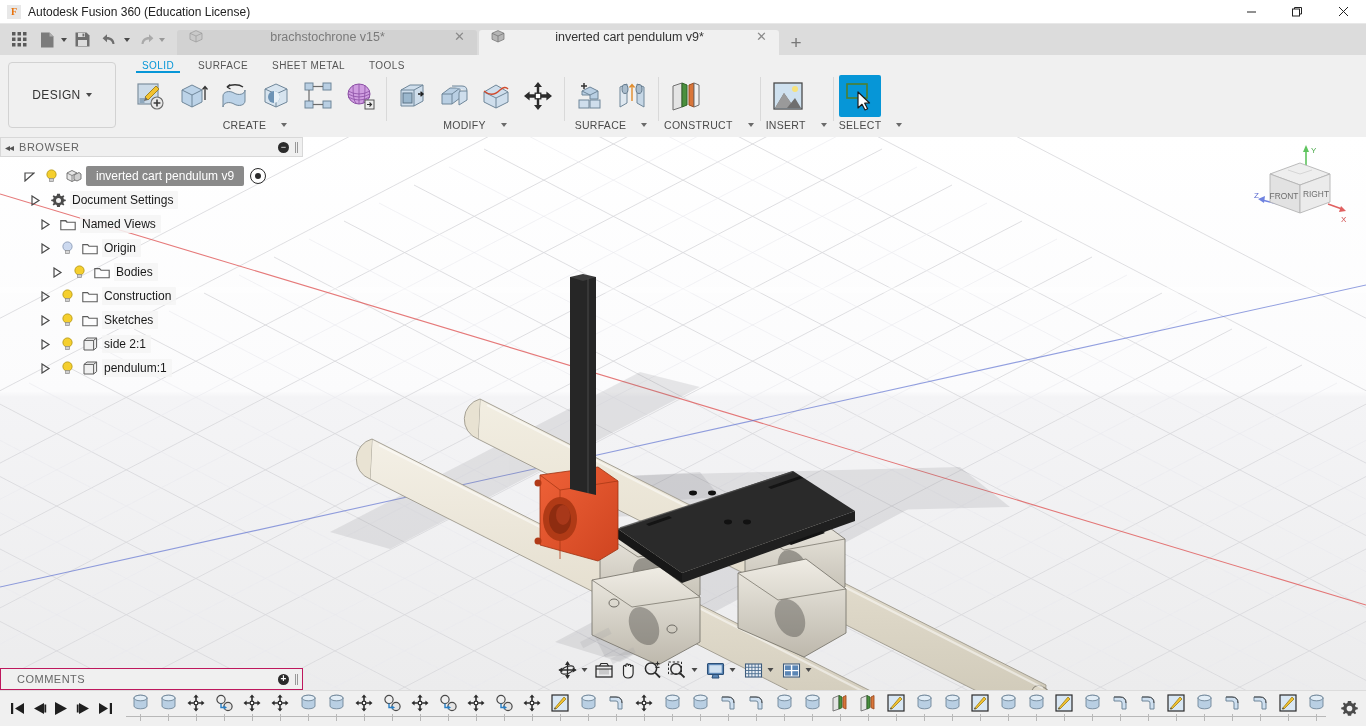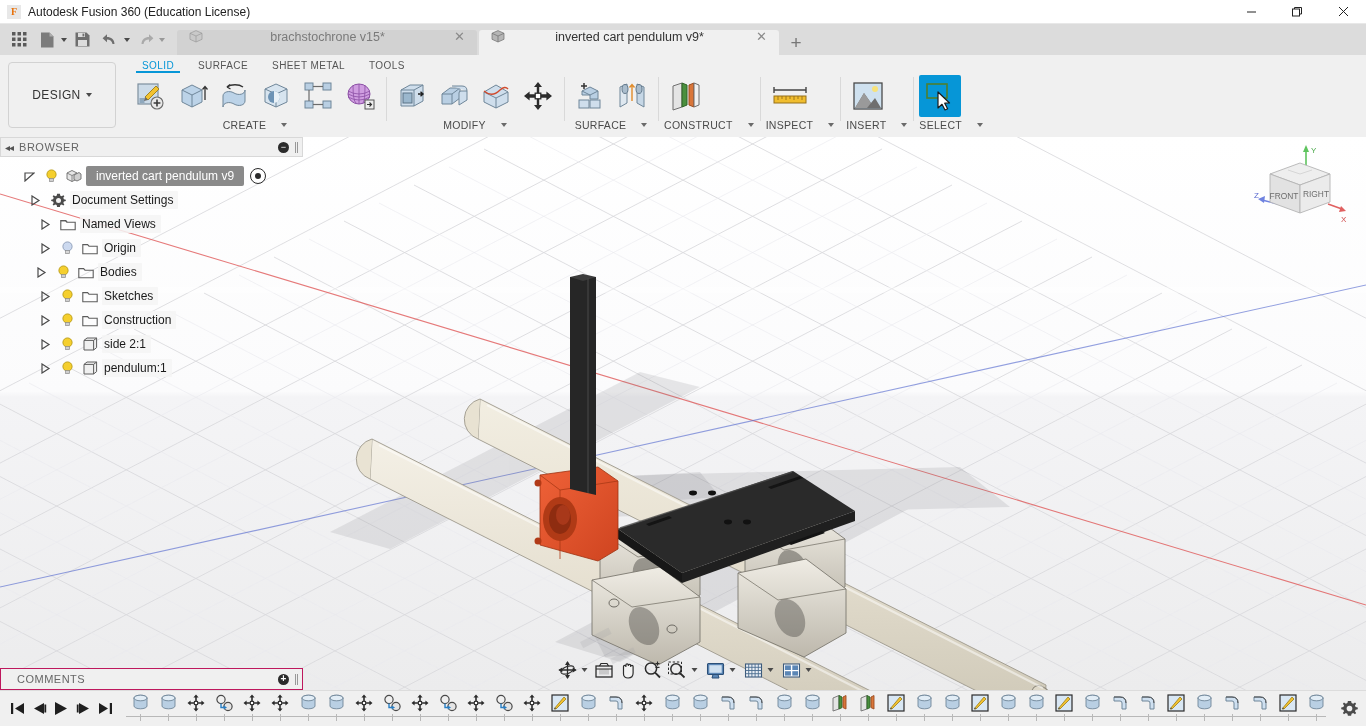--- a/index.html
+++ b/index.html
@@ -461,35 +461,20 @@
               <path d="M25,3 L30,5 L30,25 L25,27 Z" fill="#f0f0f0" stroke="#6f6f6f" stroke-width="1"></path>
             </svg>
           </div>
         </div>
         <div class="rlabel">
           <span>CONSTRUCT</span>
           <span class="caret-sm"></span>
         </div>
       </div>
 
-      <div class="rgroup">
-        <div class="rbtns">
-          <div class="rbtn" style="width:48px">
-            <svg width="40" height="32" viewBox="0 0 40 32">
-              <path d="M4,10 H36 M4,7 V13 M36,7 V13" stroke="#444" stroke-width="1.4" fill="none"></path>
-              <rect x="4" y="16" width="32" height="7" fill="#f0bd2e" stroke="#96711a" stroke-width="1"></rect>
-              <path d="M8,16 V20 M12,16 V19 M16,16 V20 M20,16 V19 M24,16 V20 M28,16 V19 M32,16 V20" stroke="#96711a" stroke-width=".9"></path>
-            </svg>
-          </div>
-        </div>
-        <div class="rlabel">
-          <span>INSPECT</span>
-          <span class="caret-sm"></span>
-        </div>
-      </div>
 
       <div class="rgroup">
         <div class="rbtns">
           <div class="rbtn" style="width:44px">
             <svg width="32" height="30" viewBox="0 0 32 30">
               <rect x="2" y="2" width="28" height="26" fill="#cfe1ef" stroke="#4a4a4a" stroke-width="1.3"></rect>
               <circle cx="23" cy="8" r="3" fill="#f7e27a"></circle>
               <path d="M3,27 L12,12 L19,22 L23,17 L29,27 Z" fill="#6f6f6f"></path>
               <path d="M12,12 L19,22 L15,27 L3,27 Z" fill="#9a9a9a"></path>
             </svg>
@@ -898,21 +883,21 @@
             </svg>
           </span>
           <span class="ticon">
             <svg width="16" height="13" viewBox="0 0 16 13">
               <path d="M0.8,2.6 H5.6 L7,4.2 H15.2 V11.8 H0.8 Z" fill="none" stroke="#5c5c5c" stroke-width="1.1"></path>
             </svg>
           </span>
           <span class="tlabel">Origin</span>
         </div>
 
-        <div class="tnode" style="padding-left:30px">
+        <div class="tnode" style="padding-left:46px">
           <span class="tarrow">
             <svg width="11" height="11" viewBox="0 0 11 11">
                 <polygon points="2,1 9,5.5 2,10" fill="none" stroke="#4a4a4a" stroke-width="1.2"></polygon>
               </svg>
           </span>
           <span class="tbulb">
             <svg width="13" height="14" viewBox="0 0 13 14">
               <circle cx="6.5" cy="5.5" r="4.6" fill="#f5cf2e" stroke="#b89a12" stroke-width="0.9"></circle>
               <rect x="4.6" y="9.6" width="3.8" height="3" fill="#cfcfcf" stroke="#8c8c8c" stroke-width="0.7"></rect>
             </svg>
@@ -935,41 +920,41 @@
             <svg width="13" height="14" viewBox="0 0 13 14">
               <circle cx="6.5" cy="5.5" r="4.6" fill="#f5cf2e" stroke="#b89a12" stroke-width="0.9"></circle>
               <rect x="4.6" y="9.6" width="3.8" height="3" fill="#cfcfcf" stroke="#8c8c8c" stroke-width="0.7"></rect>
             </svg>
           </span>
           <span class="ticon">
             <svg width="16" height="13" viewBox="0 0 16 13">
               <path d="M0.8,2.6 H5.6 L7,4.2 H15.2 V11.8 H0.8 Z" fill="none" stroke="#5c5c5c" stroke-width="1.1"></path>
             </svg>
           </span>
-          <span class="tlabel">Sketches</span>
+          <span class="tlabel">Construction</span>
         </div>
 
         <div class="tnode" style="padding-left:34px">
           <span class="tarrow">
             <svg width="11" height="11" viewBox="0 0 11 11">
                 <polygon points="2,1 9,5.5 2,10" fill="none" stroke="#4a4a4a" stroke-width="1.2"></polygon>
               </svg>
           </span>
           <span class="tbulb">
             <svg width="13" height="14" viewBox="0 0 13 14">
               <circle cx="6.5" cy="5.5" r="4.6" fill="#f5cf2e" stroke="#b89a12" stroke-width="0.9"></circle>
               <rect x="4.6" y="9.6" width="3.8" height="3" fill="#cfcfcf" stroke="#8c8c8c" stroke-width="0.7"></rect>
             </svg>
           </span>
           <span class="ticon">
             <svg width="16" height="13" viewBox="0 0 16 13">
               <path d="M0.8,2.6 H5.6 L7,4.2 H15.2 V11.8 H0.8 Z" fill="none" stroke="#5c5c5c" stroke-width="1.1"></path>
             </svg>
           </span>
-          <span class="tlabel">Construction</span>
+          <span class="tlabel">Sketches</span>
         </div>
 
 
         <div class="tnode" style="padding-left:34px">
           <span class="tarrow">
             <svg width="11" height="11" viewBox="0 0 11 11">
                 <polygon points="2,1 9,5.5 2,10" fill="none" stroke="#4a4a4a" stroke-width="1.2"></polygon>
               </svg>
           </span>
           <span class="tbulb">

